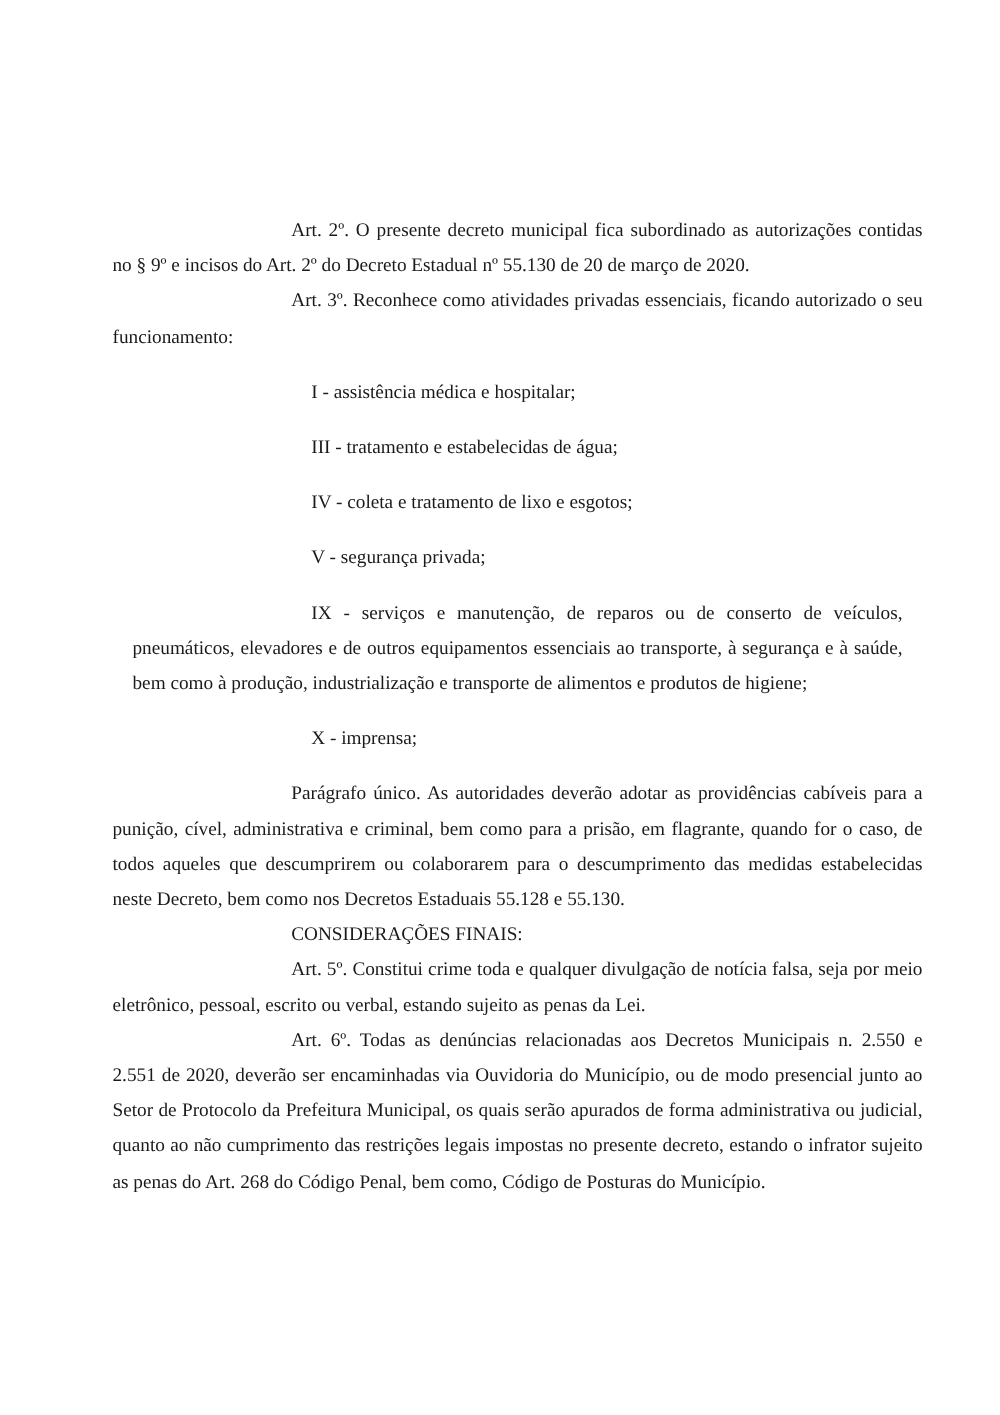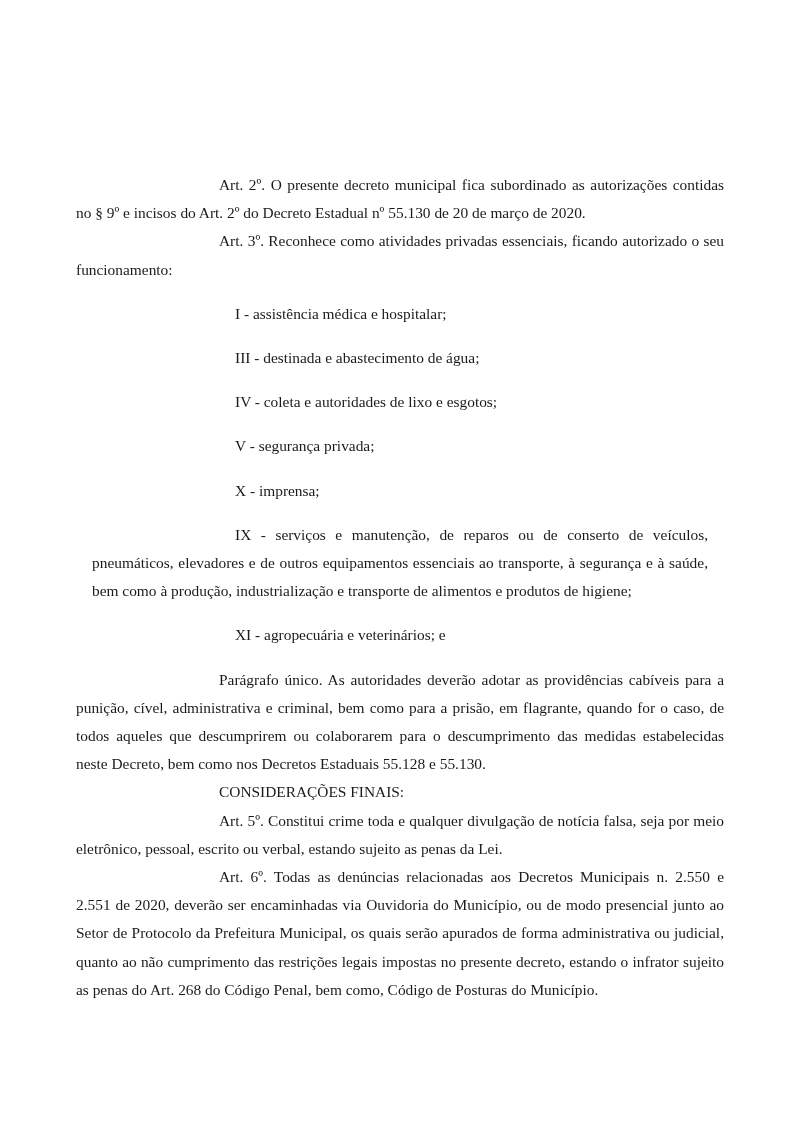--- a/index.html
+++ b/index.html
@@ -1,19 +1,19 @@
 <!DOCTYPE html>
 <html><head>
 <meta charset="utf-8">
 <style>
   html, body { margin: 0; padding: 0; background: #ffffff; }
   body { width: 800px; height: 1132px; position: relative; overflow: hidden; }
   .page {
     position: absolute;
-    left: 76px;
+    left: 90px;
     top: 171px;
     width: 648px;
     font-family: "Liberation Serif", serif;
     font-size: 15.4px;
     line-height: 28.2px;
     color: #1a1a1a;
     text-align: justify;
   }
   .p { margin: 0; }
   .indent { text-indent: 143px; }
@@ -21,26 +21,25 @@
   .item { margin: 16px; text-indent: 143px; }
 </style>
 </head>
 <body>
 
 <div class="page">
   <p class="p indent">Art. 2º. O presente decreto municipal fica subordinado as autorizações contidas no § 9º e incisos do Art. 2º do Decreto Estadual nº 55.130 de 20 de março de 2020.</p>
 
   <p class="p indent gap">Art. 3º. Reconhece como atividades privadas essenciais, ficando autorizado o seu funcionamento:</p>
   <p class="item">I - assistência médica e hospitalar;</p>
-  <p class="item">III - destinada e abastecimento de água;</p>
-  <p class="item">IV - coleta e autoridades de lixo e esgotos;</p>
+  <p class="item">III - tratamento e estabelecidas de água;</p>
+  <p class="item">IV - coleta e tratamento de lixo e esgotos;</p>
   <p class="item">V - segurança privada;</p>
+  <p class="item">IX - serviços e manutenção, de reparos ou de conserto de veículos, pneumáticos, elevadores e de outros equipamentos essenciais ao transporte, à segurança e à saúde, bem como à produção, industrialização e transporte de alimentos e produtos de higiene;</p>
   <p class="item">X - imprensa;</p>
-  <p class="item">IX - serviços e manutenção, de reparos ou de conserto de veículos, pneumáticos, elevadores e de outros equipamentos essenciais ao transporte, à segurança e à saúde, bem como à produção, industrialização e transporte de alimentos e produtos de higiene;</p>
-  <p class="item">XI - agropecuária e veterinários; e</p>
 
 
   <p class="p indent gap">Parágrafo único. As autoridades deverão adotar as providências cabíveis para a punição, cível, administrativa e criminal, bem como para a prisão, em flagrante, quando for o caso, de todos aqueles que descumprirem ou colaborarem para o descumprimento das medidas estabelecidas neste Decreto, bem como nos Decretos Estaduais 55.128 e 55.130.</p>
 
   <p class="p indent gap">CONSIDERAÇÕES FINAIS:</p>
 
   <p class="p indent gap">Art. 5º. Constitui crime toda e qualquer divulgação de notícia falsa, seja por meio eletrônico, pessoal, escrito ou verbal, estando sujeito as penas da Lei.</p>
 
   <p class="p indent gap">Art. 6º. Todas as denúncias relacionadas aos Decretos Municipais n. 2.550 e 2.551 de 2020, deverão ser encaminhadas via Ouvidoria do Município, ou de modo presencial junto ao Setor de Protocolo da Prefeitura Municipal, os quais serão apurados de forma administrativa ou judicial, quanto ao não cumprimento das restrições legais impostas no presente decreto, estando o infrator sujeito as penas do Art. 268 do Código Penal, bem como, Código de Posturas do Município.</p>
 </div>

